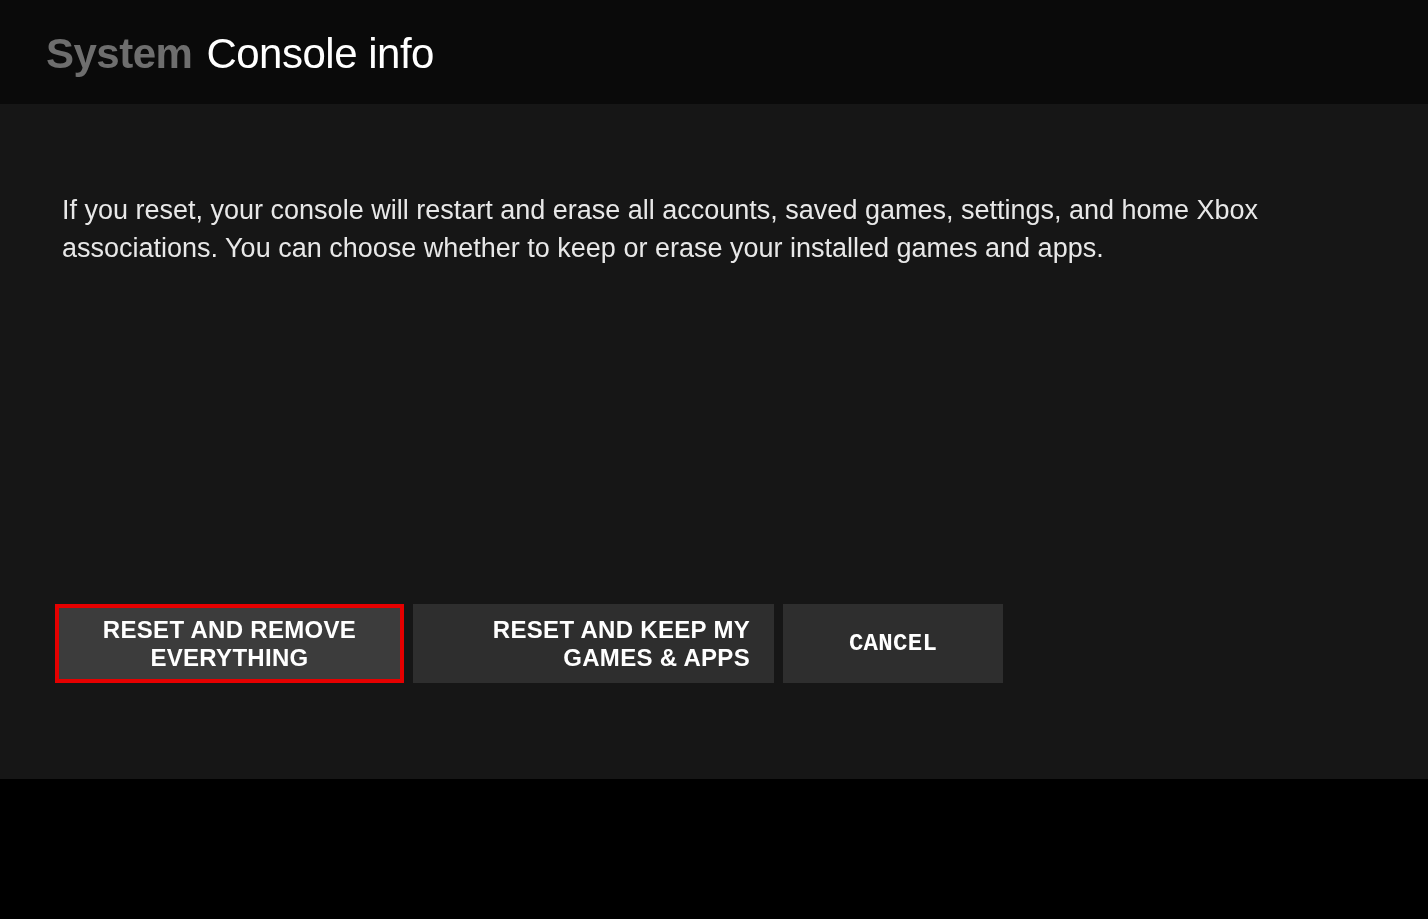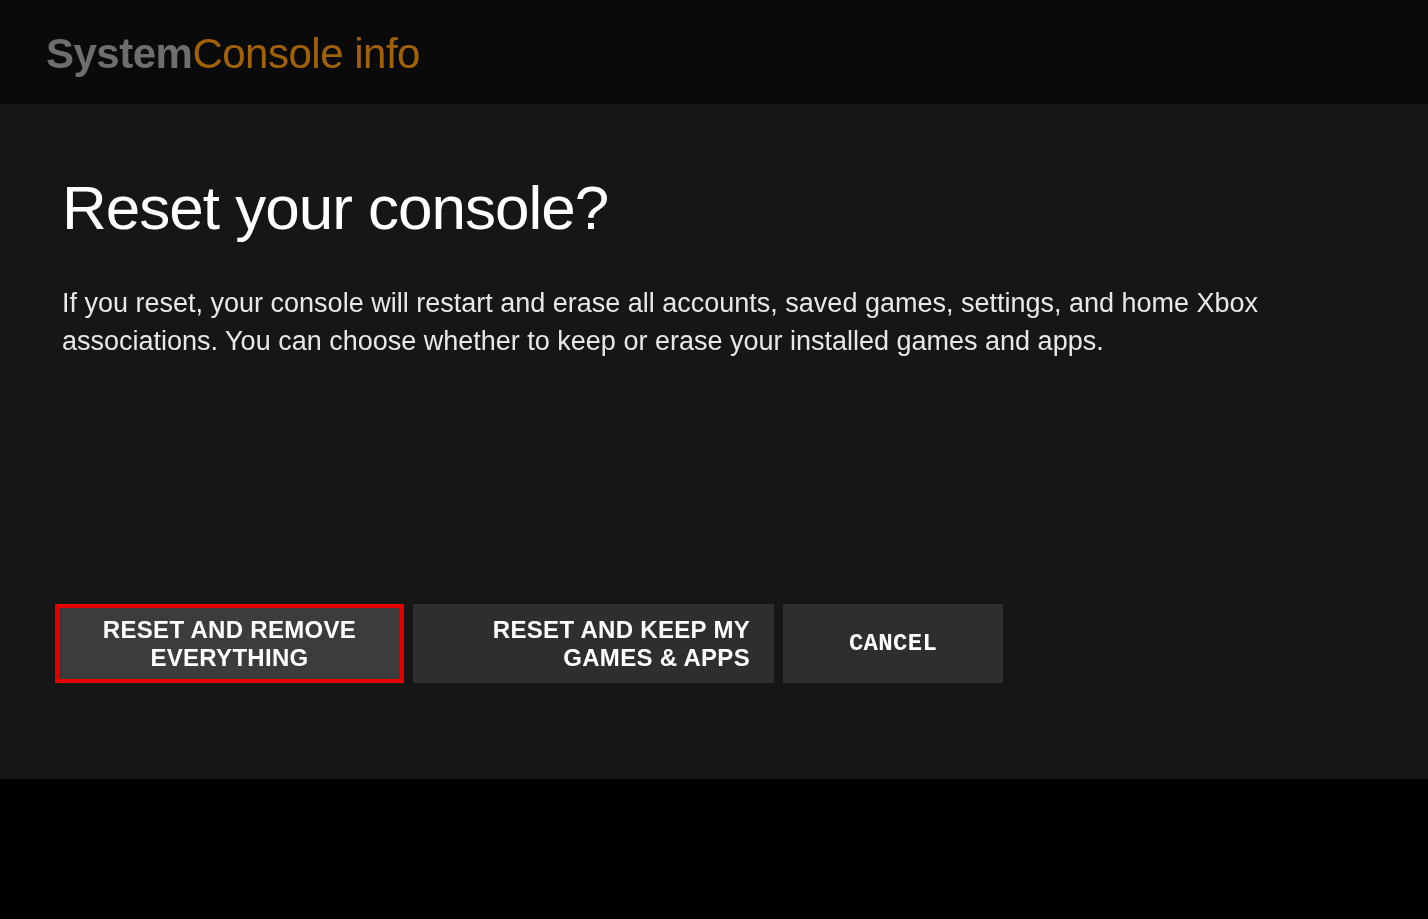--- a/index.html
+++ b/index.html
@@ -14,32 +14,32 @@
       background-color: #000;
       font-family: "Segoe UI", -apple-system, BlinkMacSystemFont, sans-serif;
       overflow: hidden;
     }
     
     .header {
       background-color: #0a0a0a;
       padding: 30px 46px 26px;
       display: flex;
       align-items: baseline;
-      gap: 0;
+      gap: 14px;
     }
     
     .header-primary {
       color: #6e6e6e;
       font-size: 42px;
       font-weight: 700;
       letter-spacing: -0.5px;
     }
     
     .header-secondary {
-      color: #a16207;
+      color: #ffffff;
       font-size: 42px;
       font-weight: 400;
       letter-spacing: -0.5px;
     }
     
     .content {
       background-color: #161616;
       padding: 68px 62px 0;
       height: 675px;
       position: relative;
@@ -109,21 +109,20 @@
   </style>
 </head>
 <body>
 
 <div class="header">
   <span class="header-primary">System</span>
   <span class="header-secondary">Console info</span>
 </div>
 
 <div class="content">
-  <h1 class="title">Reset your console?</h1>
   <p class="description">If you reset, your console will restart and erase all accounts, saved games, settings, and home Xbox associations. You can choose whether to keep or erase your installed games and apps.</p>
 
   <div class="button-row">
     <button class="action-button reset-remove">RESET AND REMOVE EVERYTHING</button>
     <button class="action-button reset-keep">RESET AND KEEP MY GAMES &amp; APPS</button>
     <button class="action-button cancel">CANCEL</button>
   </div>
 </div>
 
 <div class="footer"></div>

